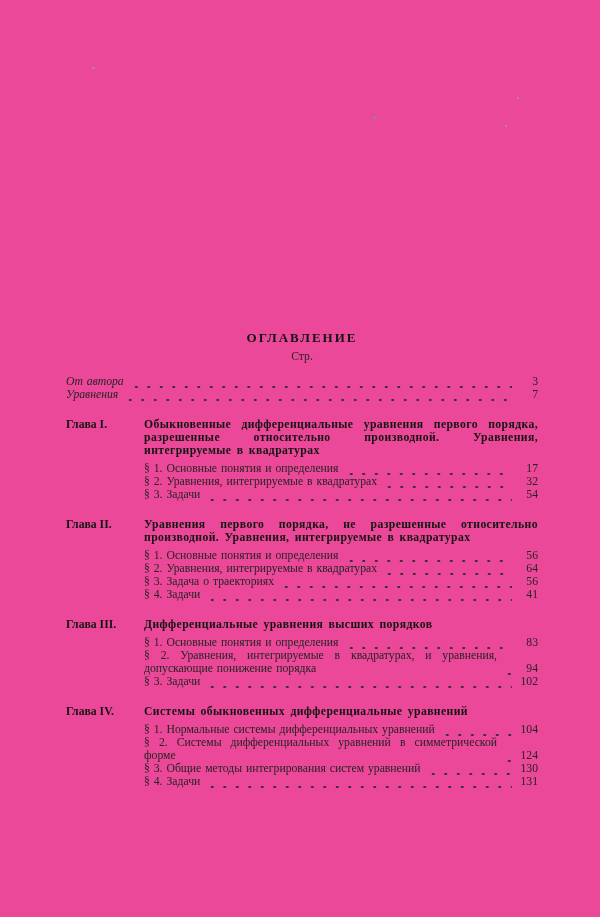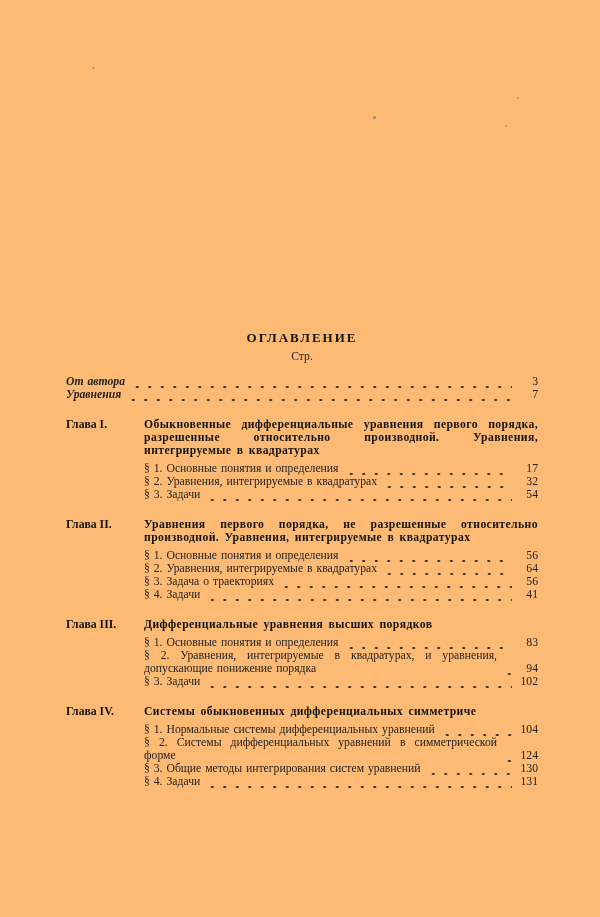--- a/index.html
+++ b/index.html
@@ -1,20 +1,20 @@
 <!DOCTYPE html>
 <html><head>
 <meta charset="utf-8">
 <style>
   html, body { margin: 0; padding: 0; background: #ffffff; }
   .page {
     position: relative;
     width: 600px;
     height: 917px;
-    background: #fdba74;
+    background: #ec4899;
     font-family: "Liberation Serif", "DejaVu Serif", serif;
     font-size: 11.7px;
     line-height: 13px;
     color: #242424;
     overflow: hidden;
   }
   .content {
     position: absolute;
     left: 66px;
     top: 331px;
@@ -31,21 +31,21 @@
     text-align: center;
     margin-top: 6px;
   }
   .front { margin-top: 12px; }
   .line { display: flex; }
   .lbl {
     text-align: justify;
     word-spacing: 1px;
     min-width: 0;
   }
-  .italic { font-style: italic; font-weight: bold; }
+  .italic { font-style: italic; }
   .leader {
     flex: 1 1 auto;
     min-width: 10px;
     align-self: flex-end;
     height: 12px;
     margin: 0 2px 0 5px;
     background-image: radial-gradient(circle, #2e2e2e 1px, rgba(0,0,0,0) 1.45px);
     background-size: 12.5px 12px;
     background-position: 1px 5px;
     background-repeat: repeat-x;
@@ -182,21 +182,21 @@
           <span class="lbl">§ 3. Задачи</span>
           <span class="leader"></span>
           <span class="pg">102</span>
         </div>
       </div>
     </div>
 
     <div class="chapter">
       <div class="chap-head">
         <span class="chap-num">Глава IV.</span>
-        <span class="chap-title">Системы обыкновенных дифференциальных симметриче</span>
+        <span class="chap-title">Системы обыкновенных дифференциальные уравнений</span>
       </div>
       <div class="sections">
         <div class="line">
           <span class="lbl">§ 1. Нормальные системы дифференциальных уравнений</span>
           <span class="leader"></span>
           <span class="pg">104</span>
         </div>
         <div class="line">
           <span class="lbl">§ 2. Системы дифференциальных уравнений в симметриче­ской форме</span>
           <span class="leader"></span>

